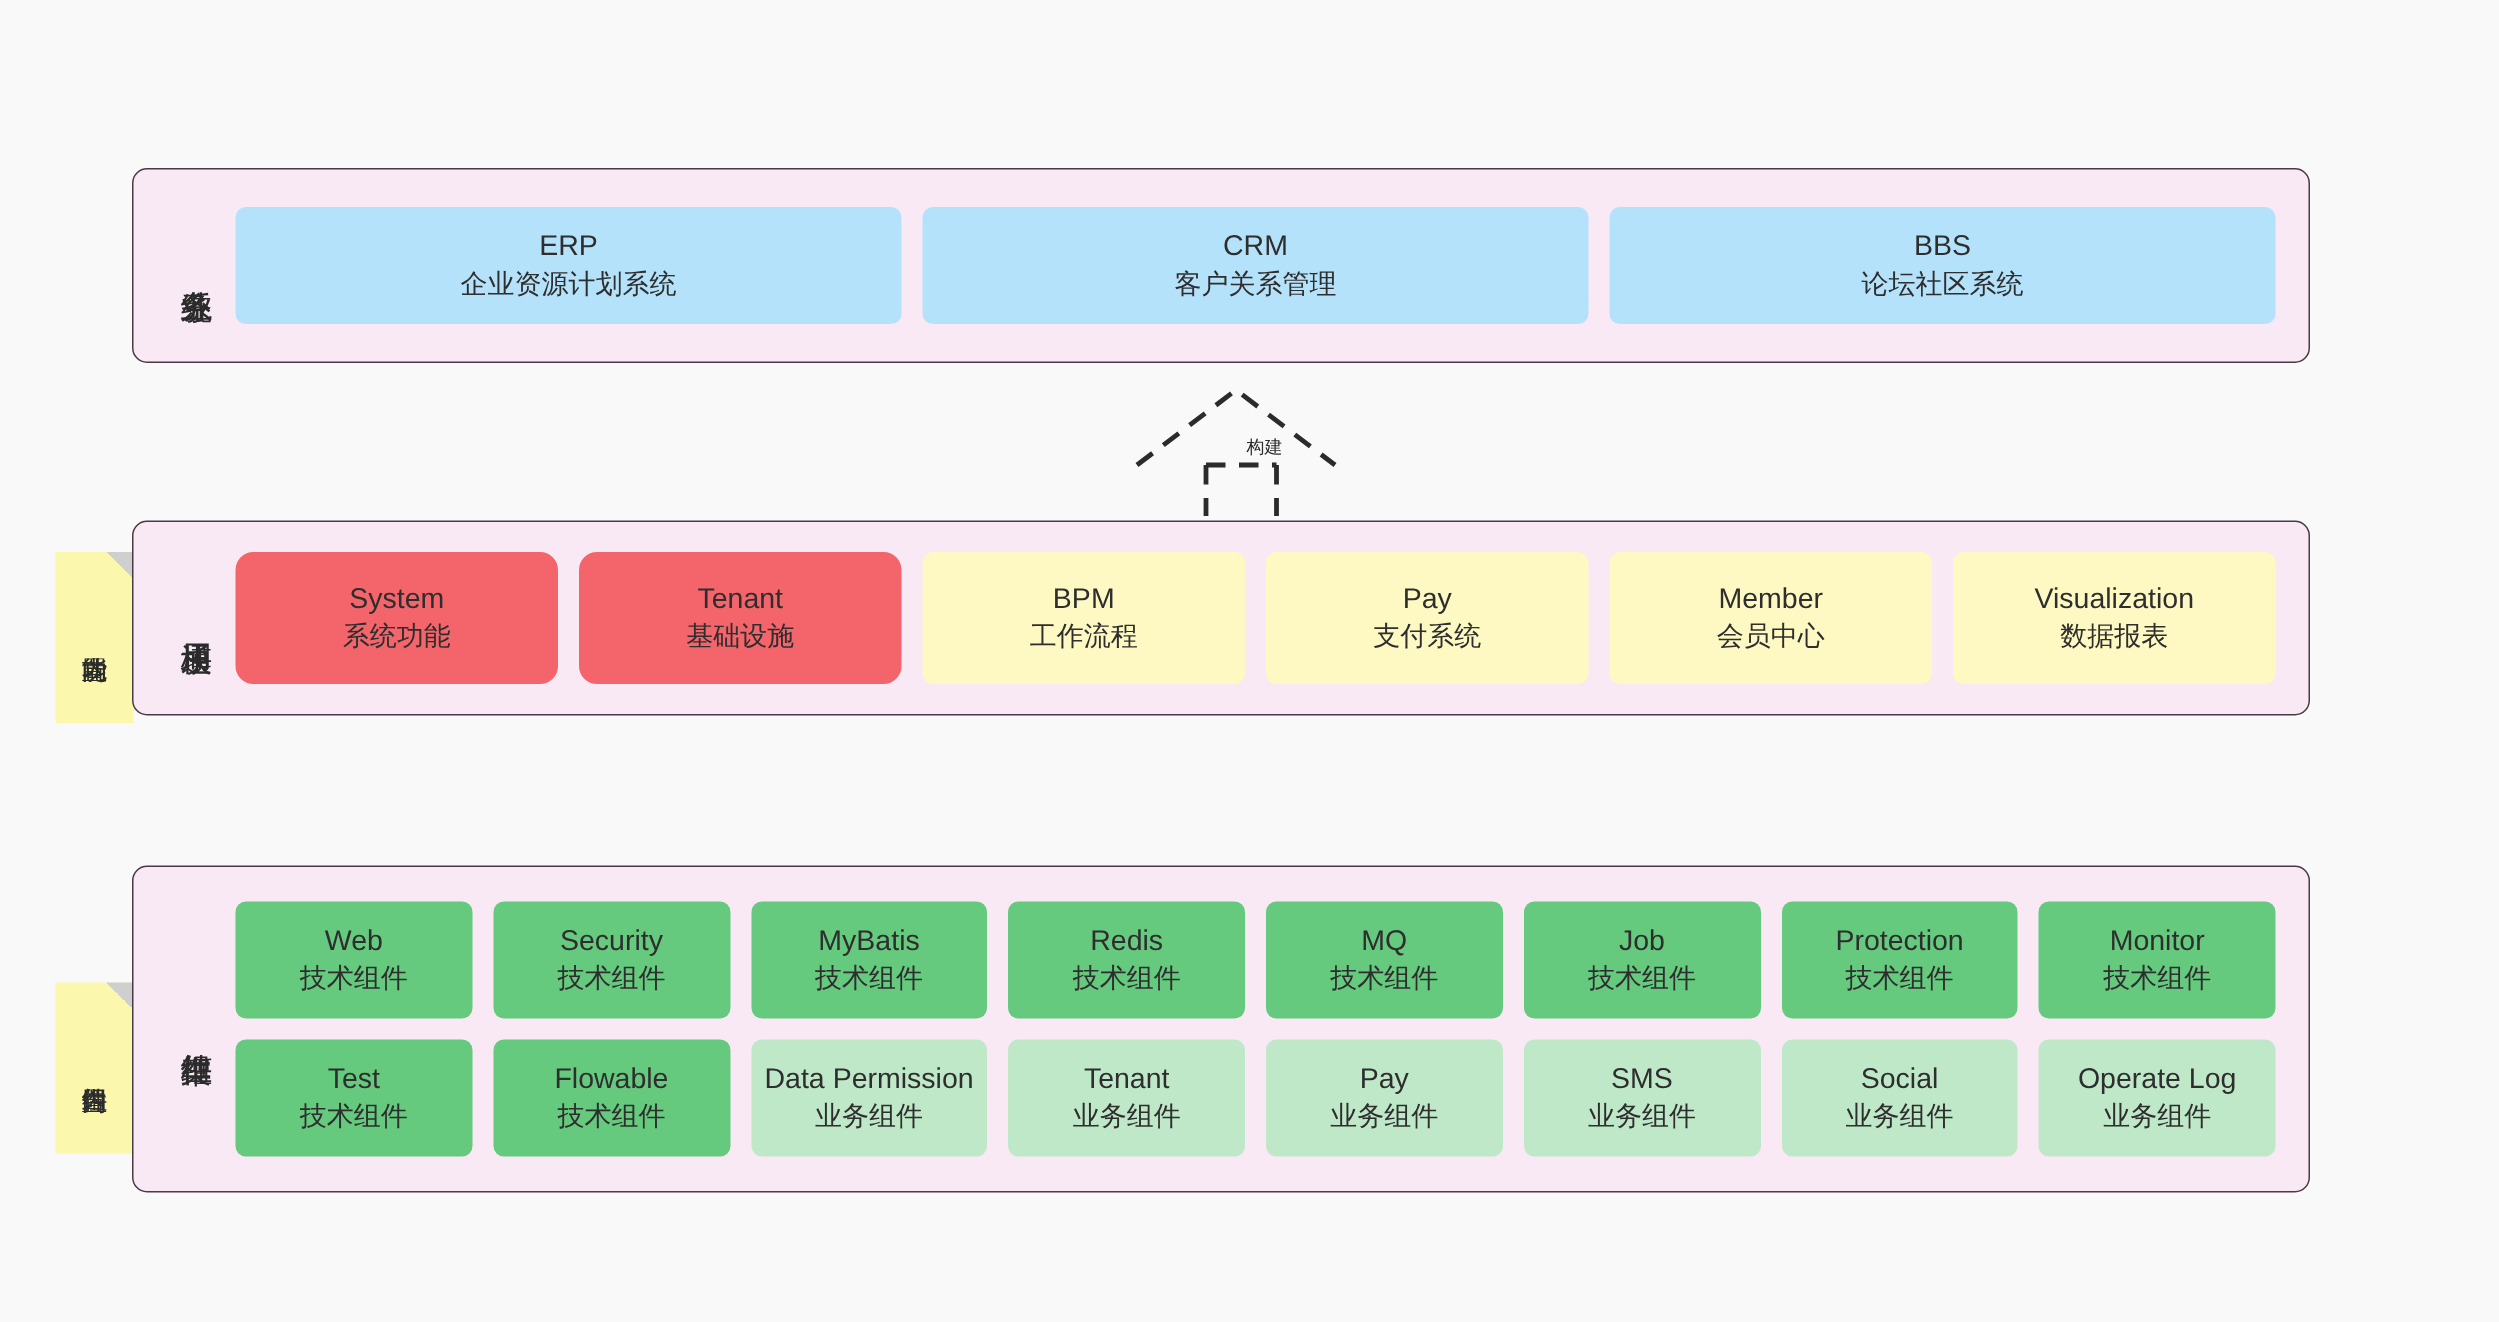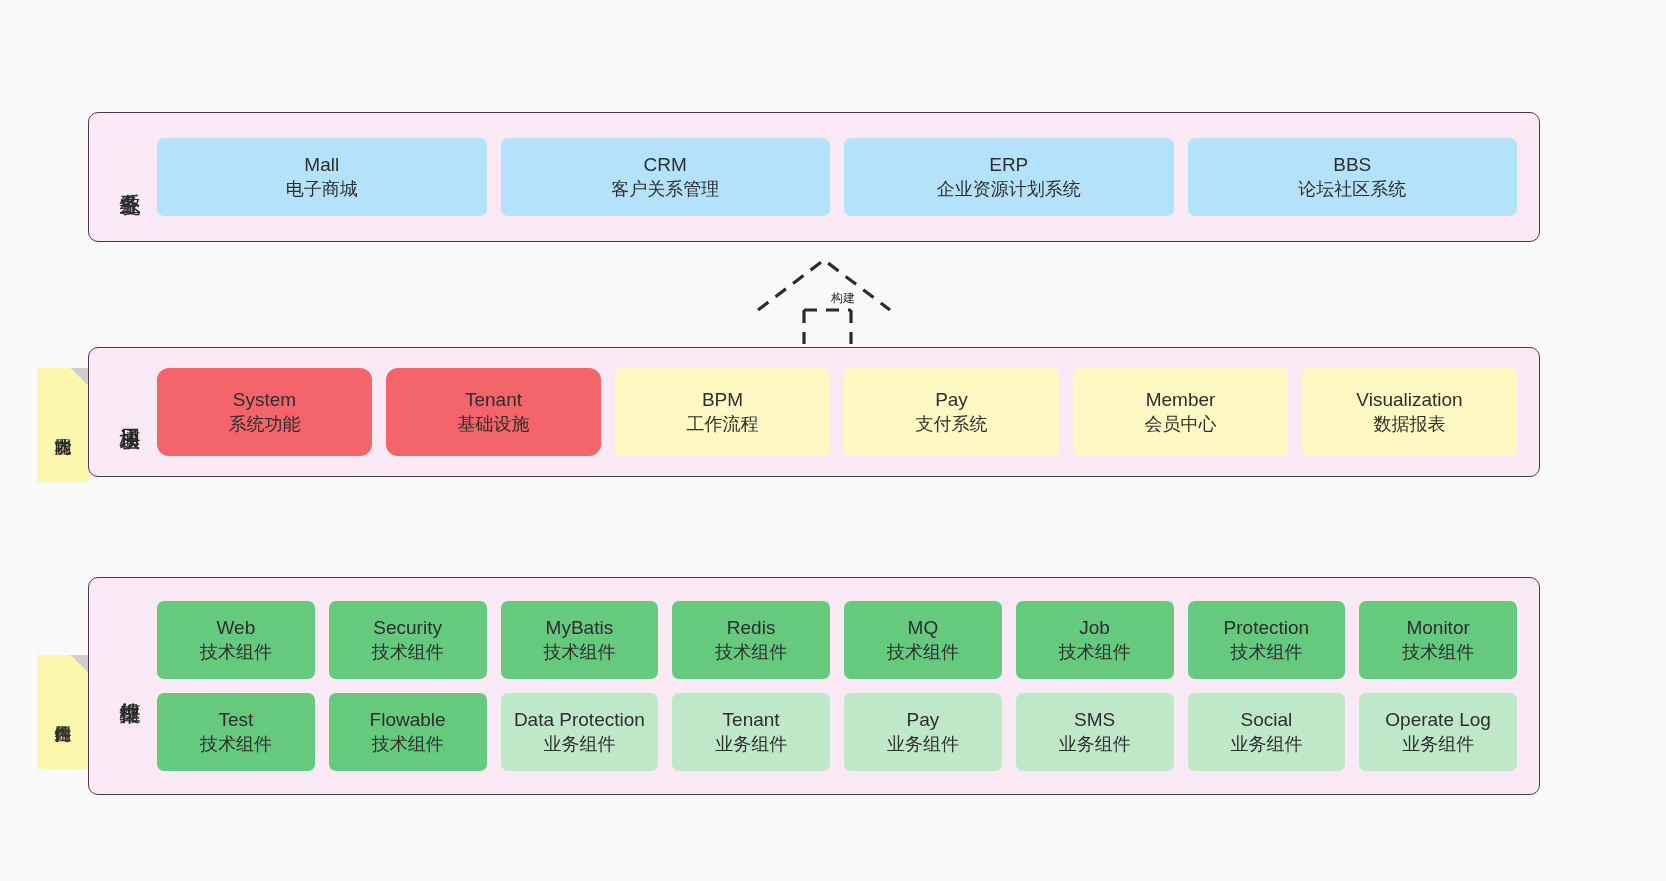--- a/index.html
+++ b/index.html
@@ -130,30 +130,26 @@
 </style>
 </head>
 <body>
 
 <div class="canvas">
 
   <div class="layer" id="layer-business">
     <div class="layer-title">业务系统</div>
     <div class="cells">
       <div class="box blue">
-        <div class="en">Mall</div>
-        <div class="cn">电子商城</div>
+        <div class="en">ERP</div>
+        <div class="cn">企业资源计划系统</div>
       </div>
       <div class="box blue">
         <div class="en">CRM</div>
         <div class="cn">客户关系管理</div>
-      </div>
-      <div class="box blue">
-        <div class="en">ERP</div>
-        <div class="cn">企业资源计划系统</div>
       </div>
       <div class="box blue">
         <div class="en">BBS</div>
         <div class="cn">论坛社区系统</div>
       </div>
     </div>
   </div>
 
   <div class="uml-arrow" id="arrow-build">
     <svg width="150" height="90" viewBox="0 0 150 90" aria-hidden="true">
@@ -248,21 +244,21 @@
       <div class="cell-row">
         <div class="box green">
           <div class="en">Test</div>
           <div class="cn">技术组件</div>
         </div>
         <div class="box green">
           <div class="en">Flowable</div>
           <div class="cn">技术组件</div>
         </div>
         <div class="box lgreen">
-          <div class="en">Data Protection</div>
+          <div class="en">Data Permission</div>
           <div class="cn">业务组件</div>
         </div>
         <div class="box lgreen">
           <div class="en">Tenant</div>
           <div class="cn">业务组件</div>
         </div>
         <div class="box lgreen">
           <div class="en">Pay</div>
           <div class="cn">业务组件</div>
         </div>

